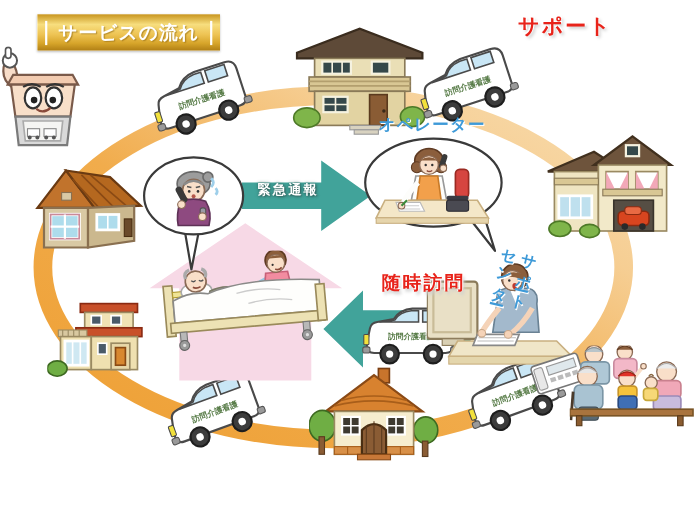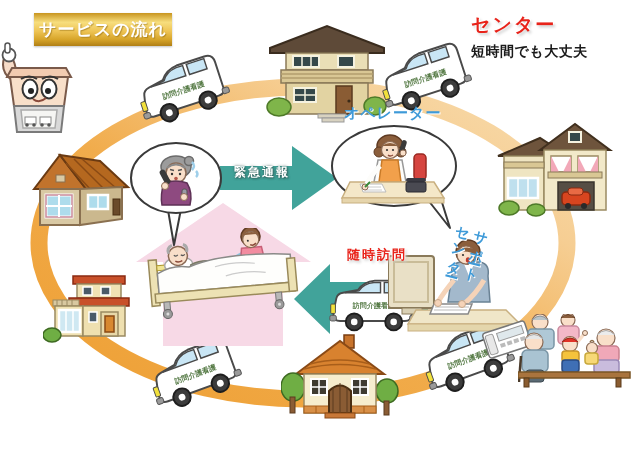--- a/index.html
+++ b/index.html
@@ -1,34 +1,34 @@
 <!DOCTYPE html>
 <html><head>
 <meta charset="utf-8">
 <style>
   html,body{margin:0;padding:0;background:#fff;}
   #stage{position:relative;width:632px;height:475px;background:#fff;overflow:hidden;
          font-family:"Liberation Sans","DejaVu Sans",sans-serif;}
   .abs{position:absolute;}
   .jp{font-weight:bold;white-space:nowrap;}
-  #banner{left:34px;top:13px;width:138px;height:33px;
+  #banner{left:34px;top:13px;width:166px;height:33px;
     background:linear-gradient(180deg,#c8951f 0%,#f7de7e 28%,#eec455 55%,#d7a52a 80%,#b07f15 100%);
     display:flex;align-items:center;justify-content:center;box-shadow:0 1px 2px rgba(0,0,0,.25);}
   #banner .bar{width:2px;height:22px;background:#fff;}
   #banner .t{color:#fff;font-size:17px;font-weight:bold;letter-spacing:1px;margin:0 10px;
     text-shadow:1px 1px 1px rgba(150,110,20,.6);}
   #patrol{left:471px;top:12px;line-height:1.4;}
   #patrol .h{color:#e8231a;font-size:19px;font-weight:bold;letter-spacing:2px;
     text-shadow:-1px -1px 0 #fff,1px -1px 0 #fff,2px 2px 3px #c9c9c9;}
   #patrol .l{color:#1a1a1a;font-size:14px;font-weight:bold;letter-spacing:.5px;margin-top:3px;}
   #operator-label{left:344px;top:104px;color:#3e9ad8;font-size:15px;letter-spacing:1px;
     text-shadow:1px 1px 0 #fff;text-align:right;}
   #emergency-label{left:234px;top:164px;color:#fff;font-size:12px;letter-spacing:2px;
     text-shadow:0 0 3px rgba(40,80,75,.8),1px 1px 2px rgba(40,40,40,.5);}
-  #anytime-label{left:318px;top:246px;color:#e8231a;font-size:13px;letter-spacing:2px;
+  #anytime-label{left:318px;top:246px;color:#e8231a;font-size:17px;letter-spacing:2px;
     text-shadow:-1px -1px 0 #fff,1px -1px 0 #fff,2px 2px 3px #cfcfcf;padding-left:29px;}
   #support-label{left:456px;top:224px;height:84px;color:#3e9ad8;font-size:14px;font-weight:bold;
     writing-mode:vertical-rl;white-space:pre-line;line-height:1.35;letter-spacing:2px;
     transform:rotate(14deg);transform-origin:top right;text-shadow:1px 1px 0 #fff;}
   .van-tilt{transform:rotate(-18deg);}
   .van-tilt2{transform:rotate(-20deg);}
   svg text{font-family:"Liberation Sans","DejaVu Sans",sans-serif;font-weight:bold;}
 </style>
 </head>
 <body>
@@ -227,22 +227,21 @@
       <circle cx="49" cy="83" r="1.8" fill="#555"></circle>
   </svg>
 
   <div id="banner" class="abs">
     <span class="bar"></span>
     <span class="t jp">サービスの流れ</span>
     <span class="bar"></span>
   </div>
 
   <div id="patrol" class="abs">
-    <div class="h jp">センター</div>
-    <div class="l jp">短時間でも大丈夫</div>
+    <div class="h jp">サポート</div>
   </div>
 
   <svg class="abs" style="left:135px;top:200px" width="178" height="148" viewBox="0 0 178 148">
     <polygon points="88,3 176,62 148,62 148,146 28,146 28,62 1,62" fill="#f7d9e6"></polygon>
   </svg>
 
   <svg class="abs" style="left:146px;top:228px" width="158" height="102" viewBox="0 0 158 102">
     <g transform="rotate(-5 78 50)">
       <g transform="translate(108,14)">
         <path d="M-10,14 Q-24,20 -34,26" stroke="#8fc7e2" stroke-width="5" fill="none"></path>

